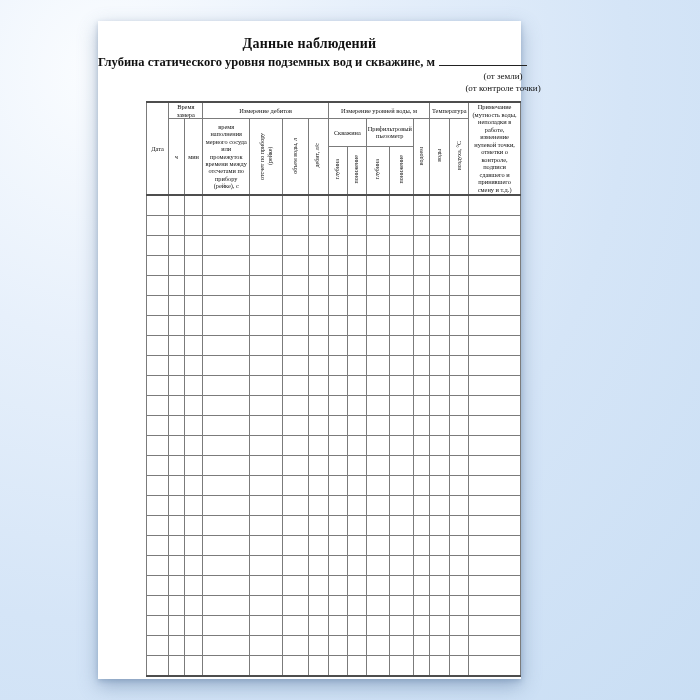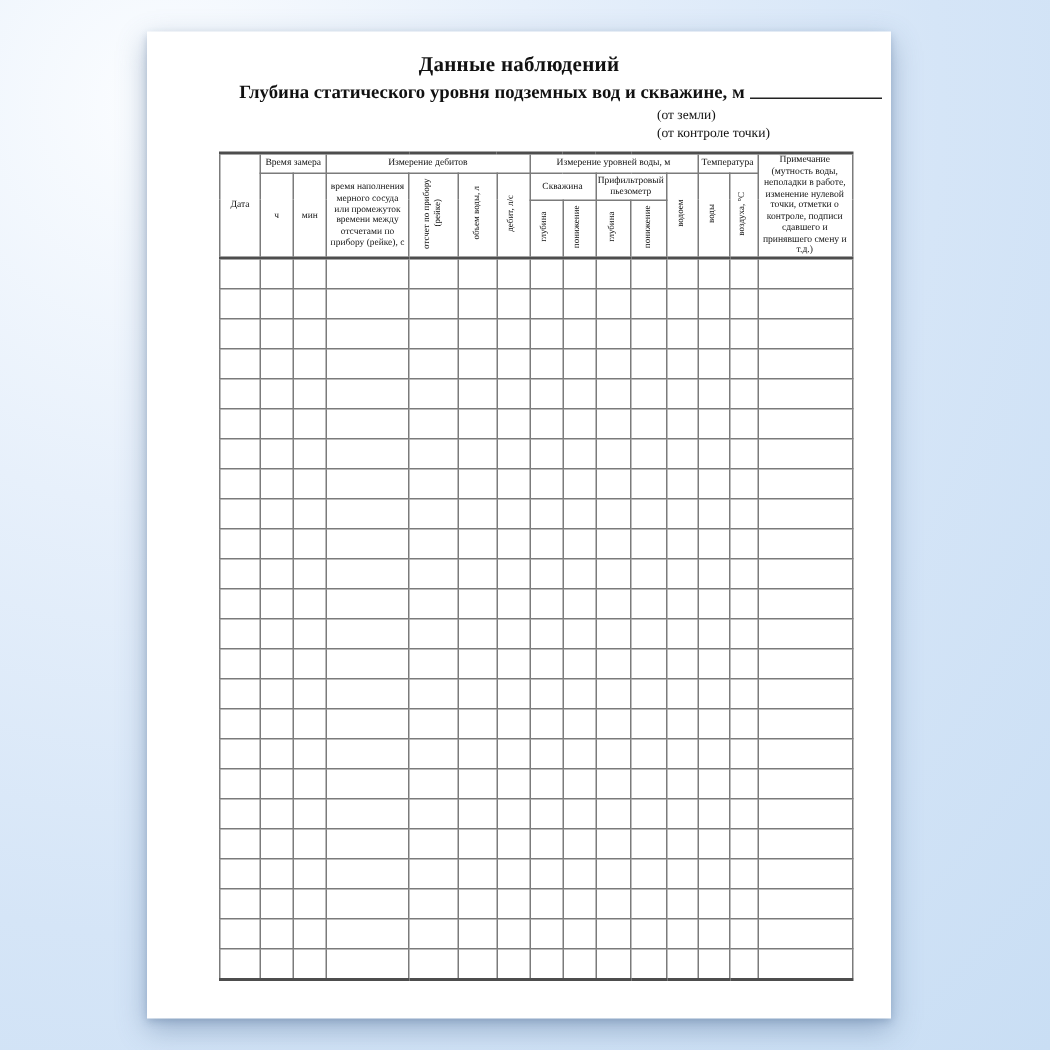--- a/index.html
+++ b/index.html
@@ -3,39 +3,39 @@
 <meta charset="utf-8">
 <style>
   html,body{margin:0;padding:0;}
   body{
     width:700px;height:700px;overflow:hidden;
     background:radial-gradient(ellipse at 15% 10%, #fbfdff 0%, #e7f0fb 30%, #d5e5f7 62%, #c9def4 100%);
     font-family:"Liberation Serif", serif;
     color:#111;
   }
   .sheet{
-    position:absolute;left:98px;top:21px;width:496px;height:658px;
+    position:absolute;left:98px;top:21px;width:423px;height:658px;
     background:#ffffff;
     box-shadow:0 7px 18px rgba(80,110,150,.45), 0 2px 5px rgba(80,110,150,.30);
   }
   .title{
     position:absolute;top:15px;left:0;width:100%;
     text-align:center;font-weight:bold;font-size:14px;letter-spacing:.2px;
   }
   .subtitle{
     position:absolute;top:33px;left:0;width:100%;
-    text-align:center;font-weight:bold;font-size:12.5px;white-space:nowrap;margin-left:28px;
+    text-align:center;font-weight:bold;font-size:12.5px;white-space:nowrap;
   }
   .fill-line{
     display:inline-block;width:88px;height:.85em;
     border-bottom:1.2px solid #222;margin-left:4px;
   }
   .under-notes{
     position:absolute;top:49px;left:340px;width:130px;
-    text-align:left;font-size:9px;line-height:12px;
+    text-align:center;font-size:9px;line-height:12px;
   }
   table.form{
     position:absolute;left:48px;top:80px;
     border-collapse:collapse;table-layout:fixed;
   }
   table.form td{
     border:1px solid #7b7b7b;
     padding:0 1px;
     font-size:6.3px;line-height:1.18;
     text-align:center;vertical-align:middle;

